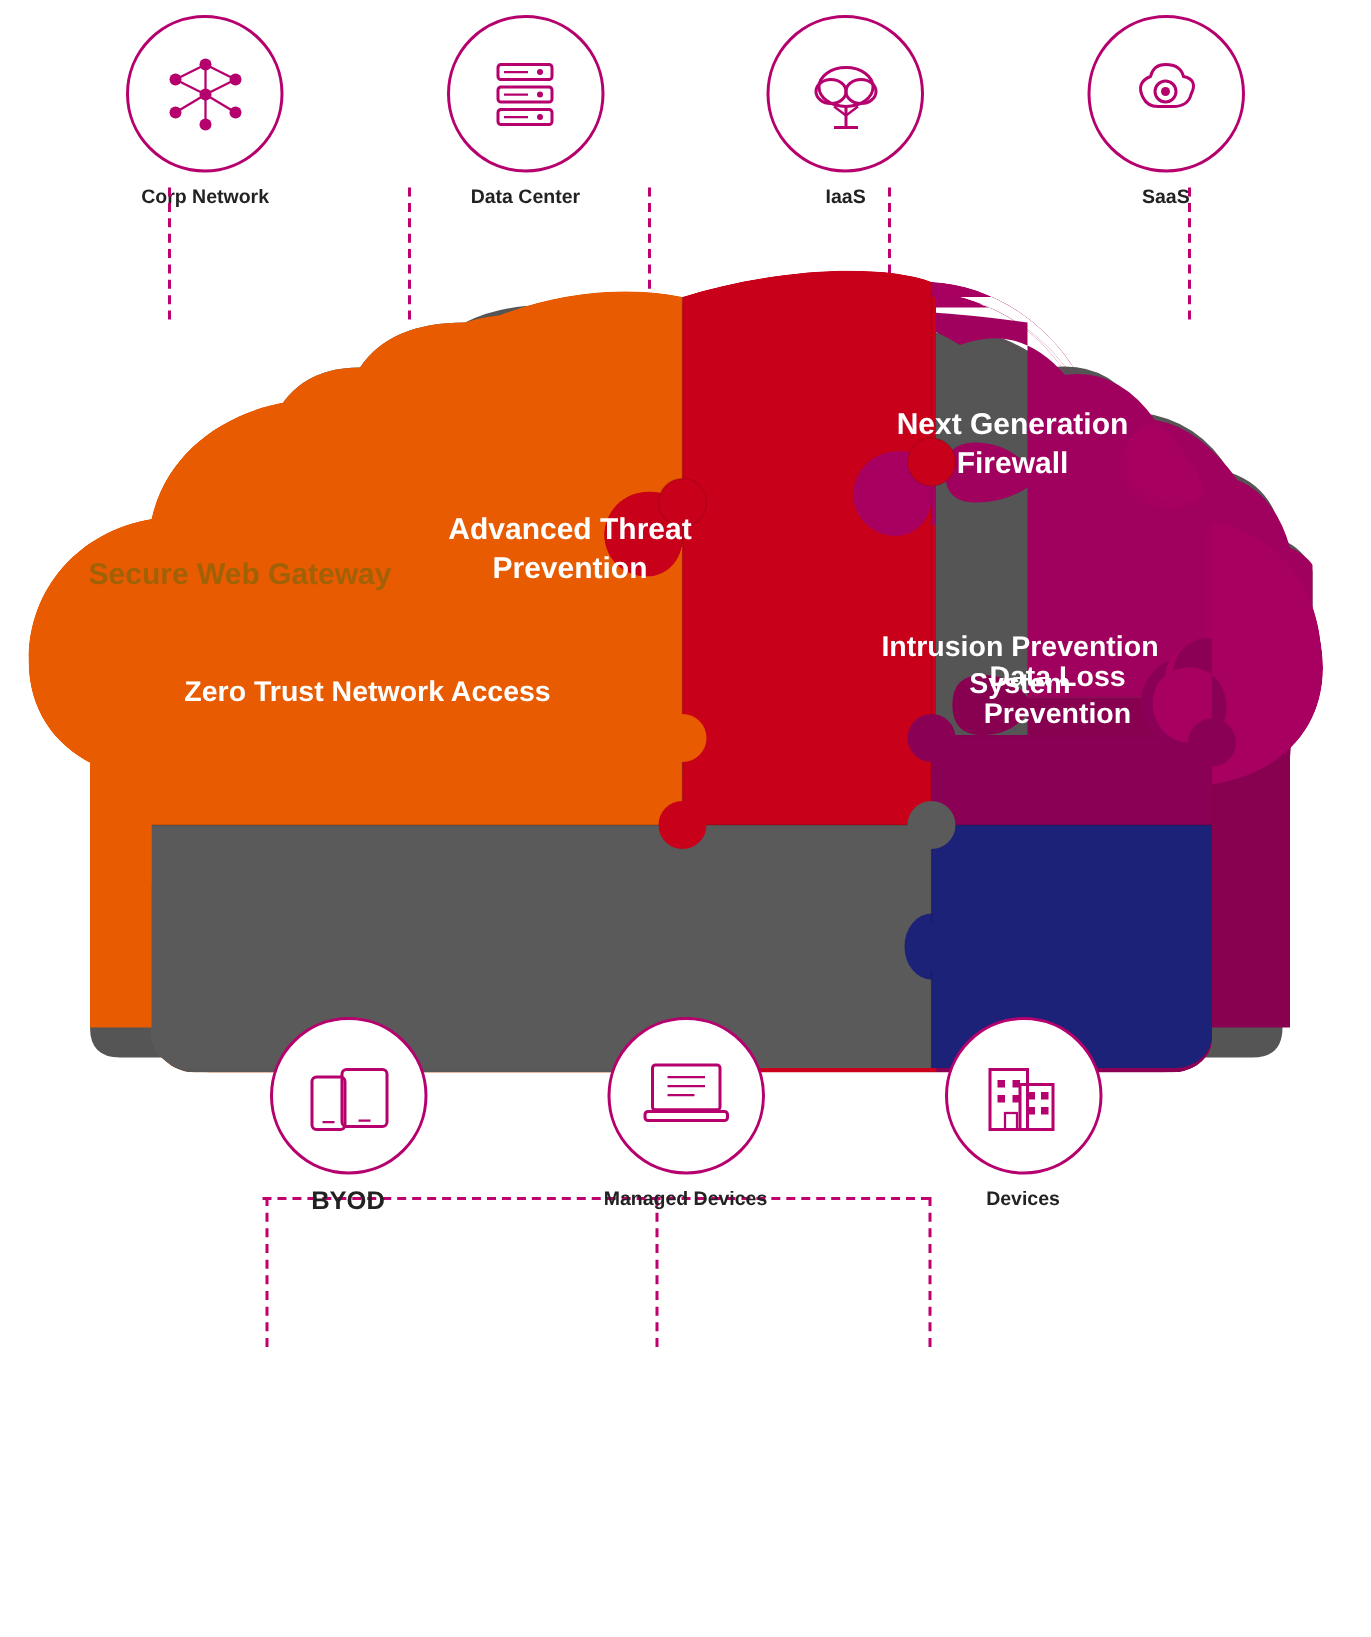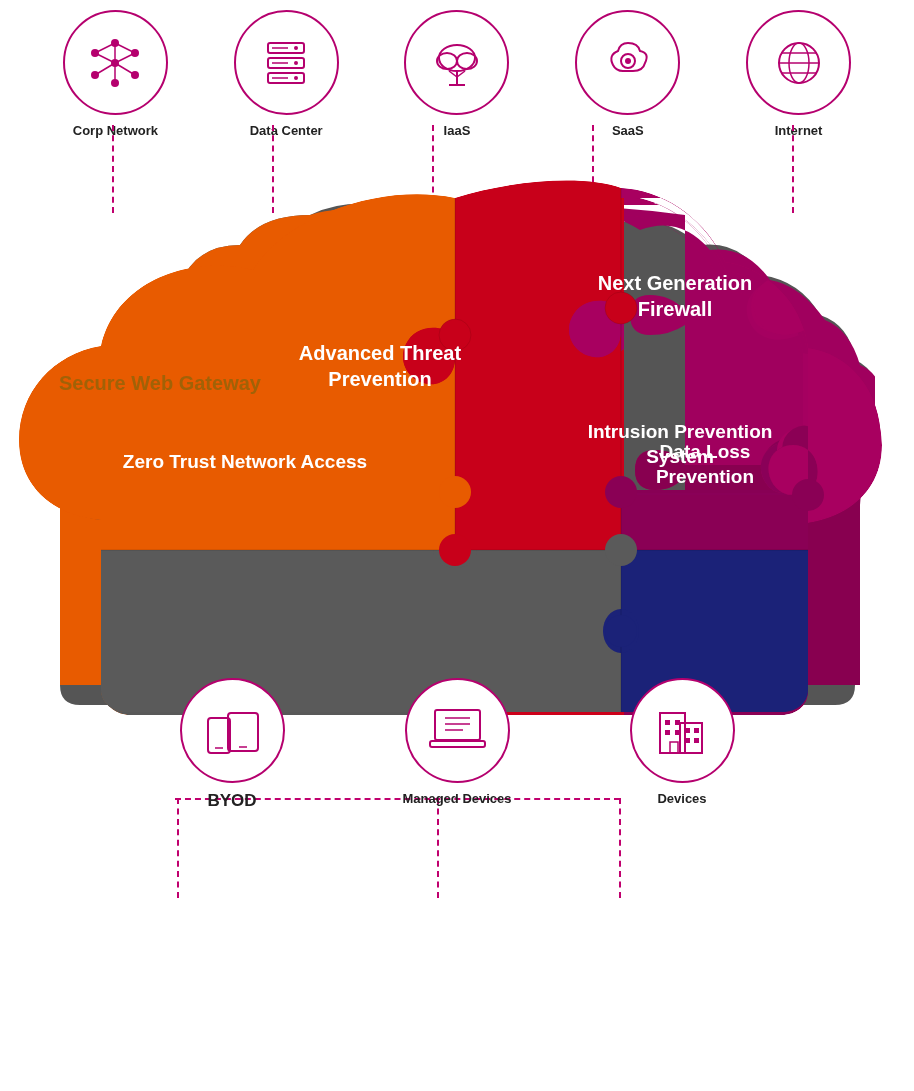--- a/index.html
+++ b/index.html
@@ -136,32 +136,20 @@
       <div class="circle">
         <svg class="icon-svg" viewBox="0 0 60 60">
           <path d="M15 32 Q10 22 20 18 Q22 10 30 10 Q40 10 42 18 Q52 20 47 30 Q45 38 35 38 L25 38 Q18 38 15 32 Z" fill="none" stroke="#b5006e" stroke-width="2"></path>
           <ellipse cx="30" cy="28" rx="7" ry="7" fill="none" stroke="#b5006e" stroke-width="2"></ellipse>
           <circle cx="30" cy="28" r="3" fill="#b5006e"></circle>
         </svg>
       </div>
       <span class="circle-label">SaaS</span>
     </div>
 
-    <div class="circle-item">
-      <div class="circle">
-        <svg class="icon-svg" viewBox="0 0 60 60">
-          <circle cx="30" cy="30" r="20" fill="none" stroke="#b5006e" stroke-width="2"></circle>
-          <ellipse cx="30" cy="30" rx="10" ry="20" fill="none" stroke="#b5006e" stroke-width="1.5"></ellipse>
-          <line x1="10" y1="30" x2="50" y2="30" stroke="#b5006e" stroke-width="1.5"></line>
-          <line x1="12" y1="20" x2="48" y2="20" stroke="#b5006e" stroke-width="1.5"></line>
-          <line x1="12" y1="40" x2="48" y2="40" stroke="#b5006e" stroke-width="1.5"></line>
-        </svg>
-      </div>
-      <span class="circle-label">Internet</span>
-    </div>
   </div>
 
   <div style="position:absolute; left:112px; top:125px; width:2px; height:88px; border-left:2.5px dashed #c0006e;"></div>
 
   <div style="position:absolute; left:272px; top:125px; width:2px; height:88px; border-left:2.5px dashed #c0006e;"></div>
 
   <div style="position:absolute; left:432px; top:125px; width:2px; height:88px; border-left:2.5px dashed #c0006e;"></div>
 
   <div style="position:absolute; left:592px; top:125px; width:2px; height:88px; border-left:2.5px dashed #c0006e;"></div>
 

